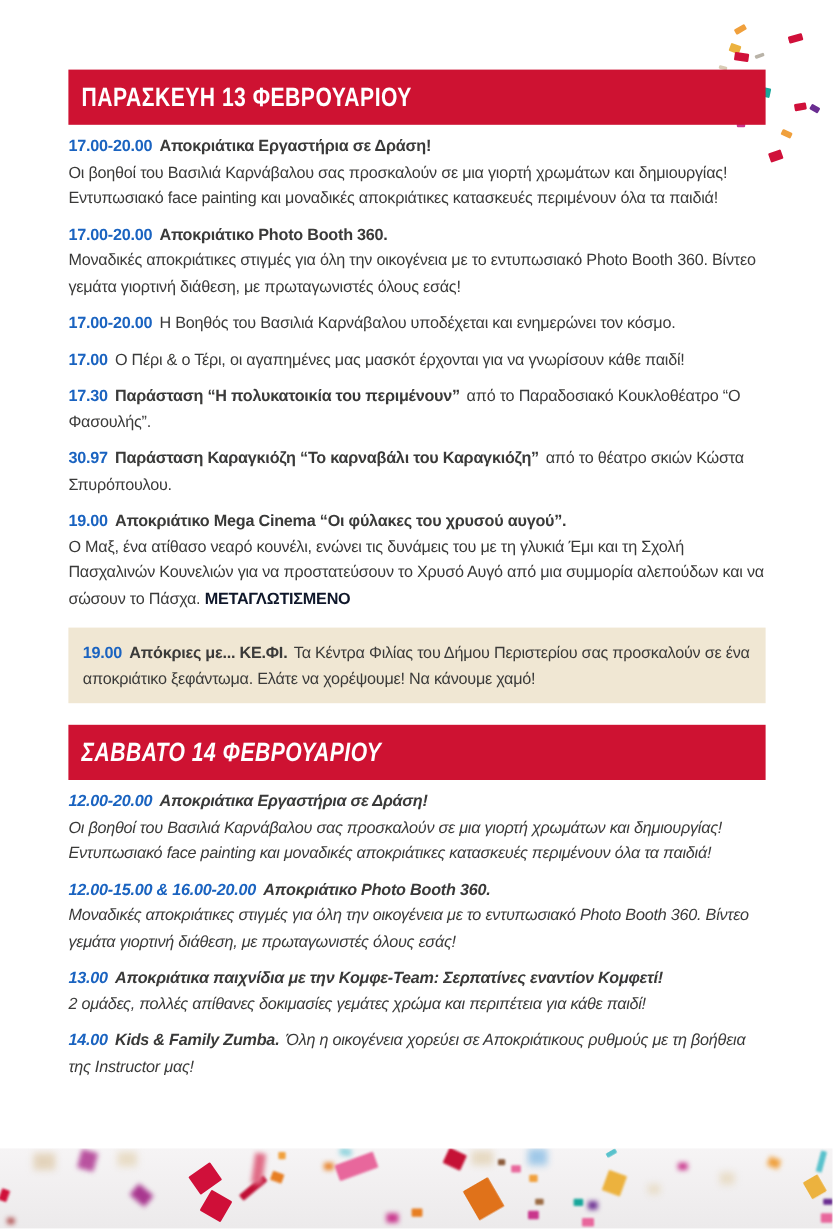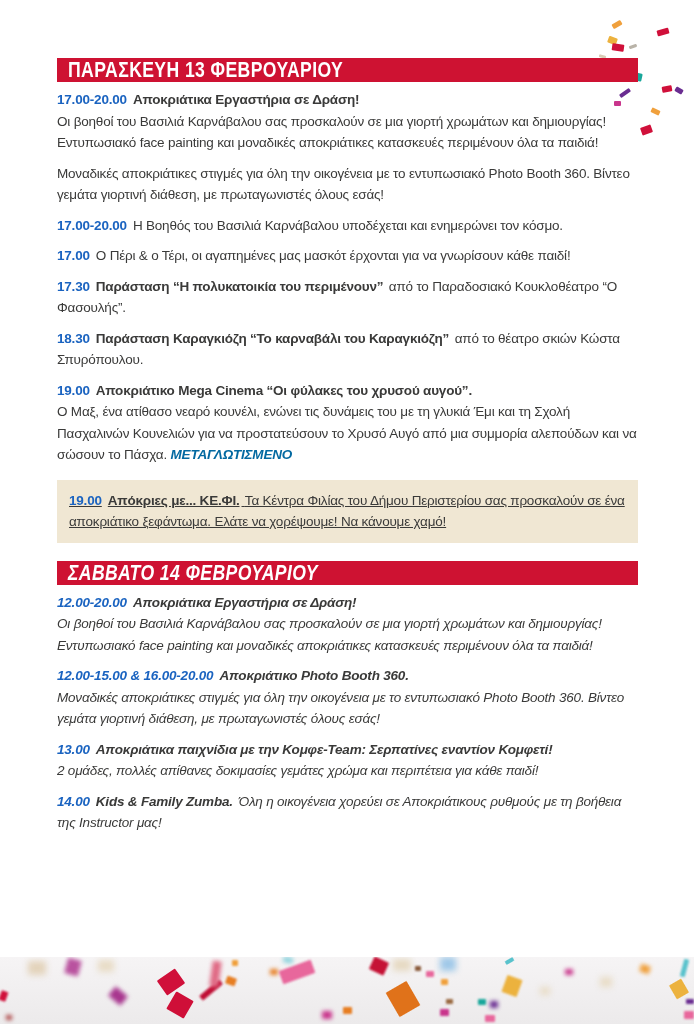--- a/index.html
+++ b/index.html
@@ -6,32 +6,32 @@
   html,body { background:#ffffff; }
   .page {
     position:relative; width:694px; height:1024px; background:#ffffff;
     overflow:hidden; font-family:"Liberation Sans", sans-serif;
     color:#3a3a39;
   }
   .content { position:absolute; left:57px; top:58px; width:581px; }
   .section { }
   .section + .section { margin-top:18px;font-style:italic; }
   .section-header {
-    background:#ce1232; color:#ffffff; height:24px;
+    background:#ce1232; color:#ffffff; height:46px;
     display:flex; align-items:center; padding-left:11px; margin-bottom:7px;
   }
   .hdr-text {
     font-weight:bold; font-size:22px; white-space:nowrap;
     transform:scaleX(0.8); transform-origin:left center; letter-spacing:0.5px;
   }
   .event { font-size:13.5px; line-height:21.5px; letter-spacing:-0.2px; margin-bottom:9px; }
   .event .time { color:#1a63c0; font-weight:bold; margin-right:6px; }
   .event .title { font-weight:bold; margin-right:2px; }
-  .event .tag { color:#0369a1; font-weight:bold;font-style:italic; }
-  .event.highlight { background:#f0e7d3; padding:10px 12px; margin-top:14px;text-decoration:underline; }
+  .event .tag { color:#0f172a; font-weight:bold; }
+  .event.highlight { background:#f0e7d3; padding:10px 12px; margin-top:14px; }
   .band {
     position:absolute; left:0; bottom:0; width:694px; height:67px;
     background:linear-gradient(#f6f4f5, #eceaeb); overflow:hidden;
   }
   .cf { position:absolute; border-radius:1px; }
 </style>
 </head>
 <body>
 
 <div class="page">
@@ -59,37 +59,38 @@
       <div class="section-header">
         <span class="hdr-text">ΠΑΡΑΣΚΕΥΗ 13 ΦΕΒΡΟΥΑΡΙΟΥ</span>
       </div>
 
       <div class="event">
         <div><span class="time">17.00-20.00</span><span class="title">Αποκριάτικα Εργαστήρια σε Δράση!</span></div>
         <div><span>Οι βοηθοί του Βασιλιά Καρνάβαλου σας προσκαλούν σε μια γιορτή χρωμάτων και δημιουργίας! Εντυπωσιακό face painting και μοναδικές αποκριάτικες κατασκευές περιμένουν όλα τα παιδιά!</span></div>
       </div>
 
       <div class="event">
+        <div><span class="time">17.00-20.00</span><span class="title">Αποκριάτικο Photo Booth 360.</span></div>
         <div><span>Μοναδικές αποκριάτικες στιγμές για όλη την οικογένεια με το εντυπωσιακό Photo Booth 360. Βίντεο γεμάτα γιορτινή διάθεση, με πρωταγωνιστές όλους εσάς!</span></div>
       </div>
 
       <div class="event">
         <span class="time">17.00-20.00</span><span>Η Βοηθός του Βασιλιά Καρνάβαλου υποδέχεται και ενημερώνει τον κόσμο.</span>
       </div>
 
       <div class="event">
         <span class="time">17.00</span><span>Ο Πέρι &amp; ο Τέρι, οι αγαπημένες μας μασκότ έρχονται για να γνωρίσουν κάθε παιδί!</span>
       </div>
 
       <div class="event">
         <span class="time">17.30</span><span class="title">Παράσταση “Η πολυκατοικία του περιμένουν”</span> <span>από το Παραδοσιακό Κουκλοθέατρο “Ο Φασουλής”.</span>
       </div>
 
       <div class="event">
-        <span class="time">18.30</span><span class="title">Παράσταση Καραγκιόζη “Το καρναβάλι του Καραγκιόζη”</span> <span>από το θέατρο σκιών Κώστα Σπυρόπουλου.</span>
+        <span class="time">30.97</span><span class="title">Παράσταση Καραγκιόζη “Το καρναβάλι του Καραγκιόζη”</span> <span>από το θέατρο σκιών Κώστα Σπυρόπουλου.</span>
       </div>
 
       <div class="event">
         <div><span class="time">19.00</span><span class="title">Αποκριάτικο Mega Cinema “Οι φύλακες του χρυσού αυγού”.</span></div>
         <div><span>Ο Μαξ, ένα ατίθασο νεαρό κουνέλι, ενώνει τις δυνάμεις του με τη γλυκιά Έμι και τη Σχολή Πασχαλινών Κουνελιών για να προστατεύσουν το Χρυσό Αυγό από μια συμμορία αλεπούδων και να σώσουν το Πάσχα.</span> <span class="tag">ΜΕΤΑΓΛΩΤΙΣΜΕΝΟ</span></div>
       </div>
 
       <div class="event highlight">
         <span class="time">19.00</span><span class="title">Απόκριες με... ΚΕ.ΦΙ.</span> <span>Τα Κέντρα Φιλίας του Δήμου Περιστερίου σας προσκαλούν σε ένα αποκριάτικο ξεφάντωμα. Ελάτε να χορέψουμε! Να κάνουμε χαμό!</span>
       </div>

